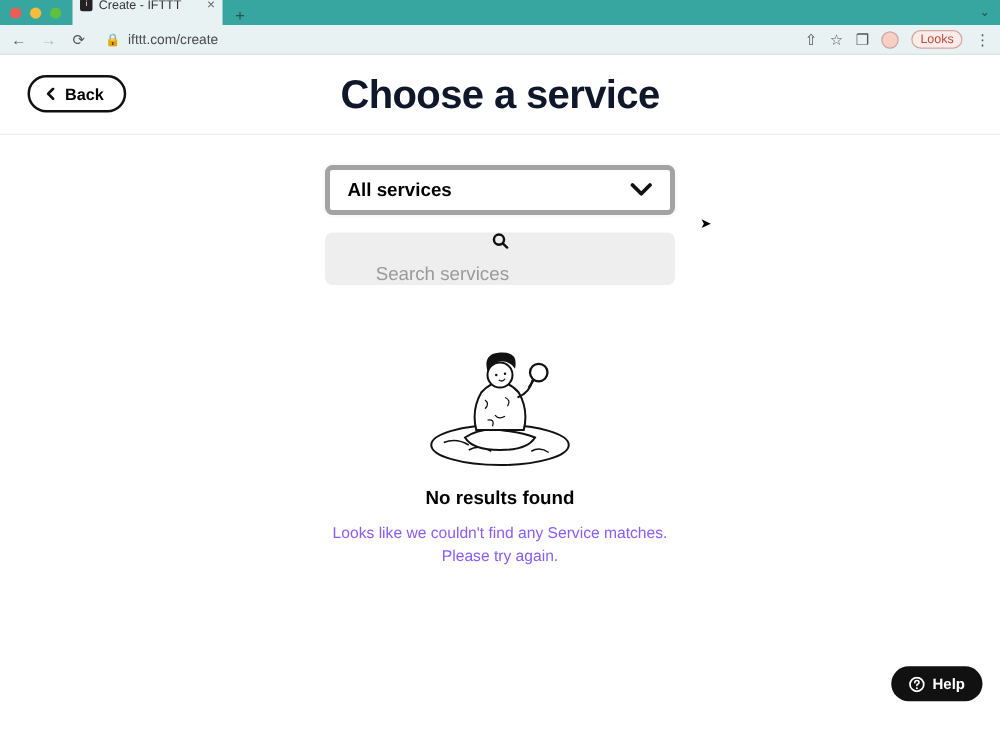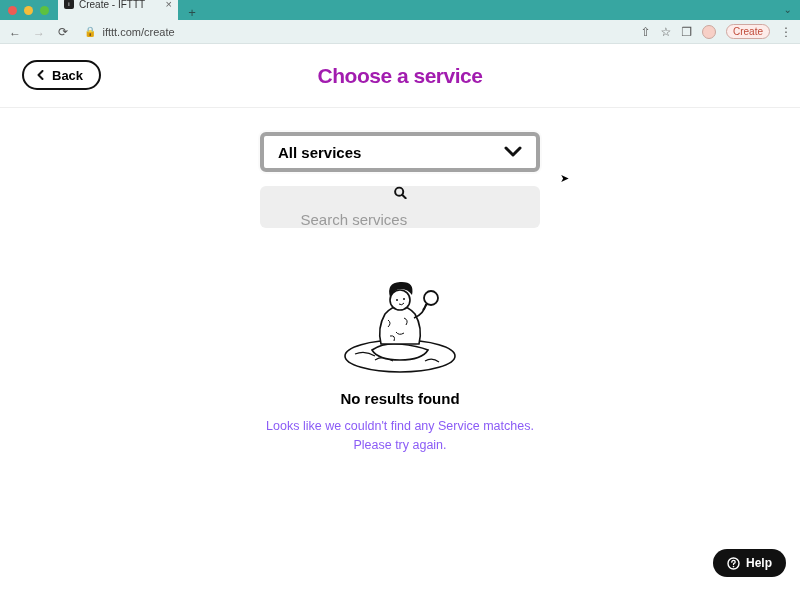--- a/index.html
+++ b/index.html
@@ -111,24 +111,24 @@
     height: 30px;
     padding: 0 16px 0 12px;
     border: 2px solid #111;
     border-radius: 18px;
     background: #fff;
     display: flex; align-items: center; gap: 6px;
     font-weight: 700; font-size: 13px;
     cursor: pointer;
   }
   .page-title {
-    font-size: 21px;
+    font-size: 32px;
     font-weight: 900;
     letter-spacing: -0.5px;
-    color: #a21caf;
+    color: #0f172a;
   }
 
   .controls {
     width: 280px;
     margin: 24px auto 0;
     display: flex; flex-direction: column; gap: 14px;
   }
   .dropdown {
     border: 4px solid #a3a3a3;
     border-radius: 6px;
@@ -158,21 +158,21 @@
     width: 420px;
     margin: 36px auto 0;
     text-align: center;
   }
   .illustration { width: 140px; height: 110px; margin: 0 auto 16px; }
   .empty-title { font-weight: 800; font-size: 15px; margin-bottom: 10px; }
   .empty-line { font-size: 12.5px; color: #8b5cf6; line-height: 1.5; }
 
   .help-pill {
     position: absolute;
-    right: 14px; bottom: 12px;
+    right: 14px; bottom: 28px;
     background: #111; color: #fff;
     border-radius: 18px;
     padding: 7px 14px;
     display: flex; align-items: center; gap: 6px;
     font-size: 12px; font-weight: 700;
     cursor: pointer;
   }
 
   .cursor {
     position: absolute;
@@ -209,21 +209,21 @@
   <div class="nav-btn">⟳</div>
   <div class="url-field">
     <span class="lock">🔒</span>
     <span>ifttt.com/create</span>
   </div>
   <div class="right-icons">
     <span class="ricon">⇧</span>
     <span class="ricon">☆</span>
     <span class="ricon">❐</span>
     <span class="avatar"></span>
-    <span class="update-pill">Create</span>
+    <span class="update-pill">Looks</span>
     <span class="ricon">⋮</span>
   </div>
 </div>
 
 <div class="page">
 
   <div class="header">
     <button class="back-btn">
       <svg width="10" height="10" viewBox="0 0 10 10">
         <path d="M6.5 1 L2.5 5 L6.5 9" fill="none" stroke="#111" stroke-width="2" stroke-linecap="round" stroke-linejoin="round"></path>

